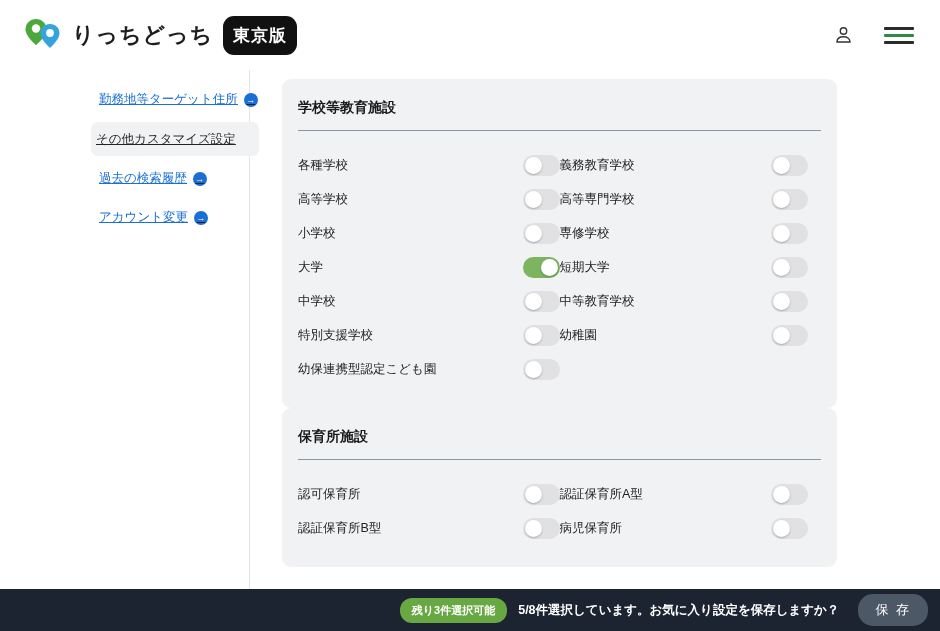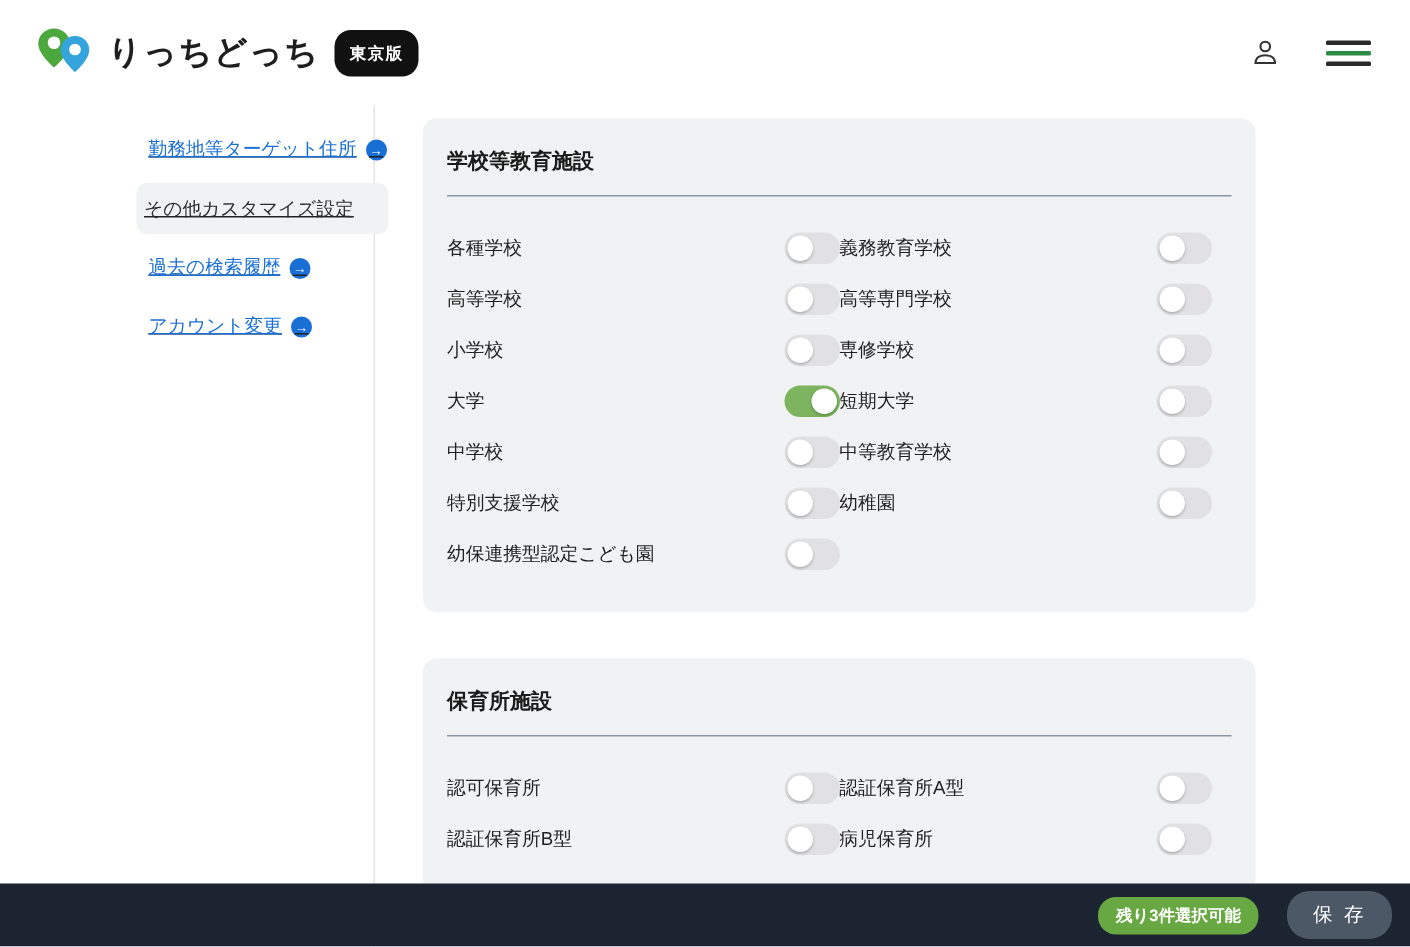--- a/index.html
+++ b/index.html
@@ -19,21 +19,21 @@
     justify-content: space-between;
     padding: 0 26px 0 24px;
     background: #fff;
   }
   .logo-group { display: flex; align-items: center; gap: 10px; }
   .logo-pins { width: 38px; height: 34px; }
   .logo-text { font-size: 22px; font-weight: bold; color: #1e1e1e; letter-spacing: 1px; }
   .logo-badge {
     background: #111;
     color: #fff;
-    font-size: 11px;
+    font-size: 17px;
     font-weight: bold;
     padding: 8px 10px;
     border-radius: 11px;
     letter-spacing: 1px;
   }
   .header-right { display: flex; align-items: center; gap: 32px; }
   .person-icon svg { display: block; }
   .hamburger { width: 30px; display: flex; flex-direction: column; gap: 4px; cursor: pointer; }
   .hamburger .bar { height: 3px; border-radius: 1px; background: #2b2b2b; }
   .hamburger .bar.mid { background: #2e8b47; }
@@ -87,21 +87,21 @@
   }
 
   
   .main { flex: 1; padding: 9px 12px 0 32px; position: relative; }
   .card {
     width: 555px;
     background: #f1f2f3;
     border-radius: 9px;
     padding: 17px 16px 22px 16px;
   }
-  .card + .card { margin-top: 31px; }
+  .card + .card { }
   .card-title { font-size: 14px; font-weight: bold; color: #1b1b1b; padding-top: 3px; }
   .card-hr { border: none; border-top: 1px solid #8b95a1; margin-top: 13px; }
   .toggle-grid {
     margin-top: 17px;
     display: grid;
     grid-template-columns: 1fr 1fr;
   }
   .cell {
     height: 34px;
     display: flex;
@@ -332,14 +332,15 @@
               <span class="knob"></span>
             </span>
           </div>
         </div>
     </div>
   </div>
 </div>
 
 <div class="footer">
   <span class="footer-badge">残り3件選択可能</span>
+  <span class="footer-msg">5/8件選択しています。お気に入り設定を保存しますか？</span>
   <button class="save-btn">保 存</button>
 </div>
 
 </body></html>

